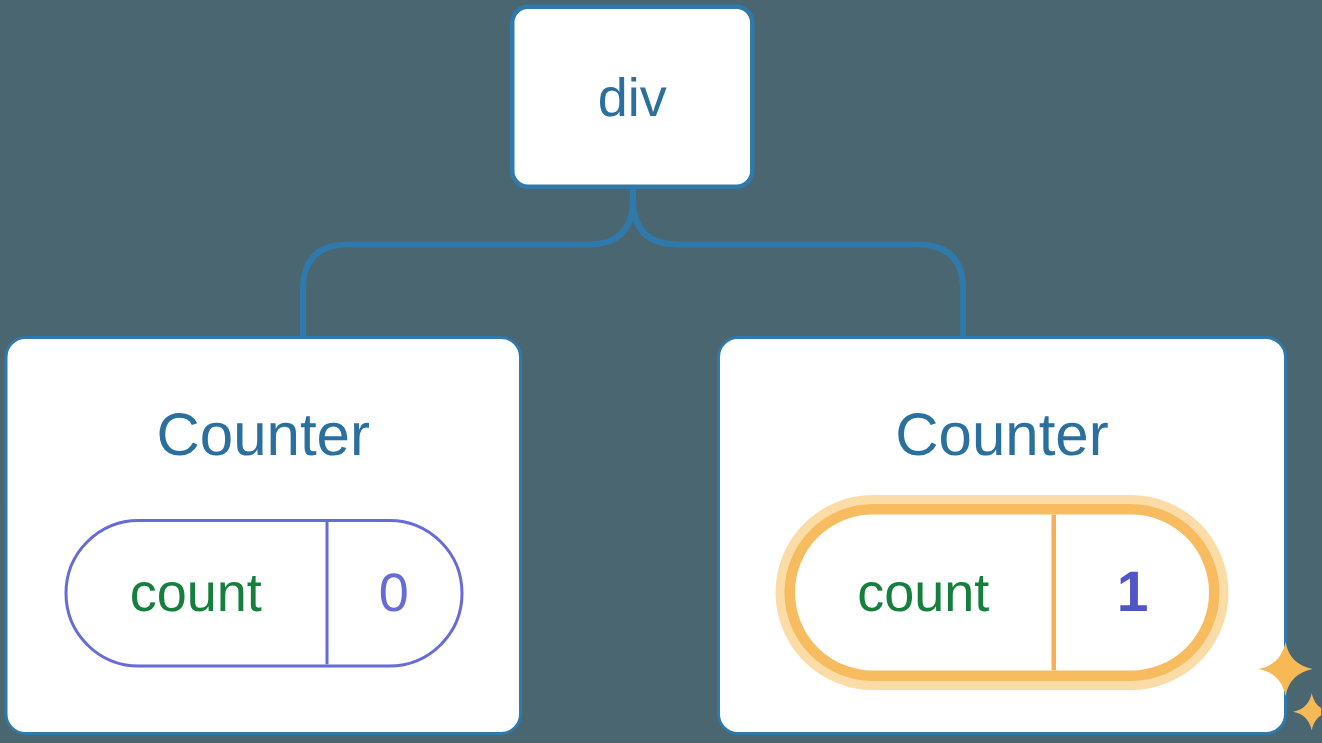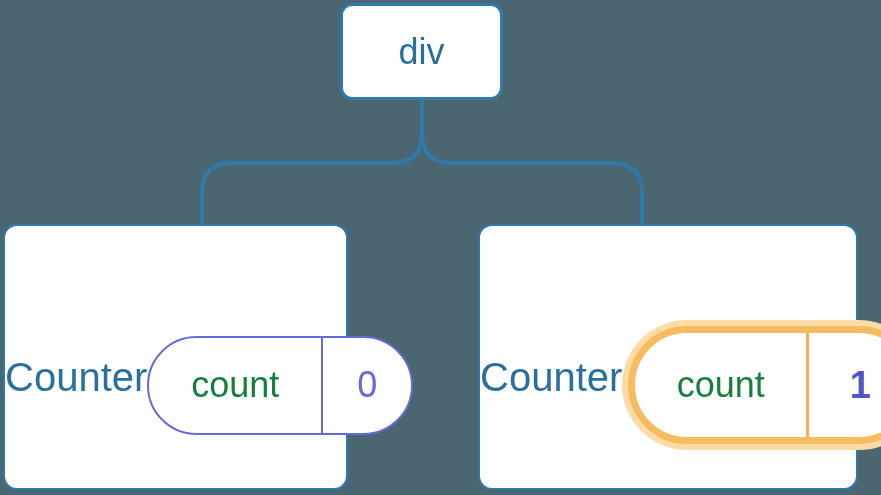--- a/index.html
+++ b/index.html
@@ -17,42 +17,42 @@
   }
   .connector-svg {
     position: absolute;
     left: 0; top: 0;
     width: 881px; height: 495px;
     z-index: 1;
   }
   .root-node {
     position: absolute;
     left: 340px; top: 3px;
-    width: 163px; height: 97px;
+    width: 163px; height: 123px;
     box-sizing: border-box;
     background: #ffffff;
     border: 3px solid #3079ab;
     border-radius: 12px;
     display: flex;
     align-items: center;
     justify-content: center;
     font-size: 36px;
     color: #2a709f;
     z-index: 2;
   }
   .card {
     position: absolute;
     top: 224px;
     height: 266px;
     box-sizing: border-box;
     background: #ffffff;
     border: 2.5px solid #3079ab;
     border-radius: 14px;
     display: flex;
-    flex-direction: row;
+    flex-direction: column;
     align-items: center;
     padding-top: 40px;
     z-index: 2;
   }
   .card-left  { left: 3px;   width: 345px; }
   .card-right { left: 478px; width: 380px; }
   .card-title {
     font-size: 40px;
     font-weight: 500;
     line-height: 48px;

